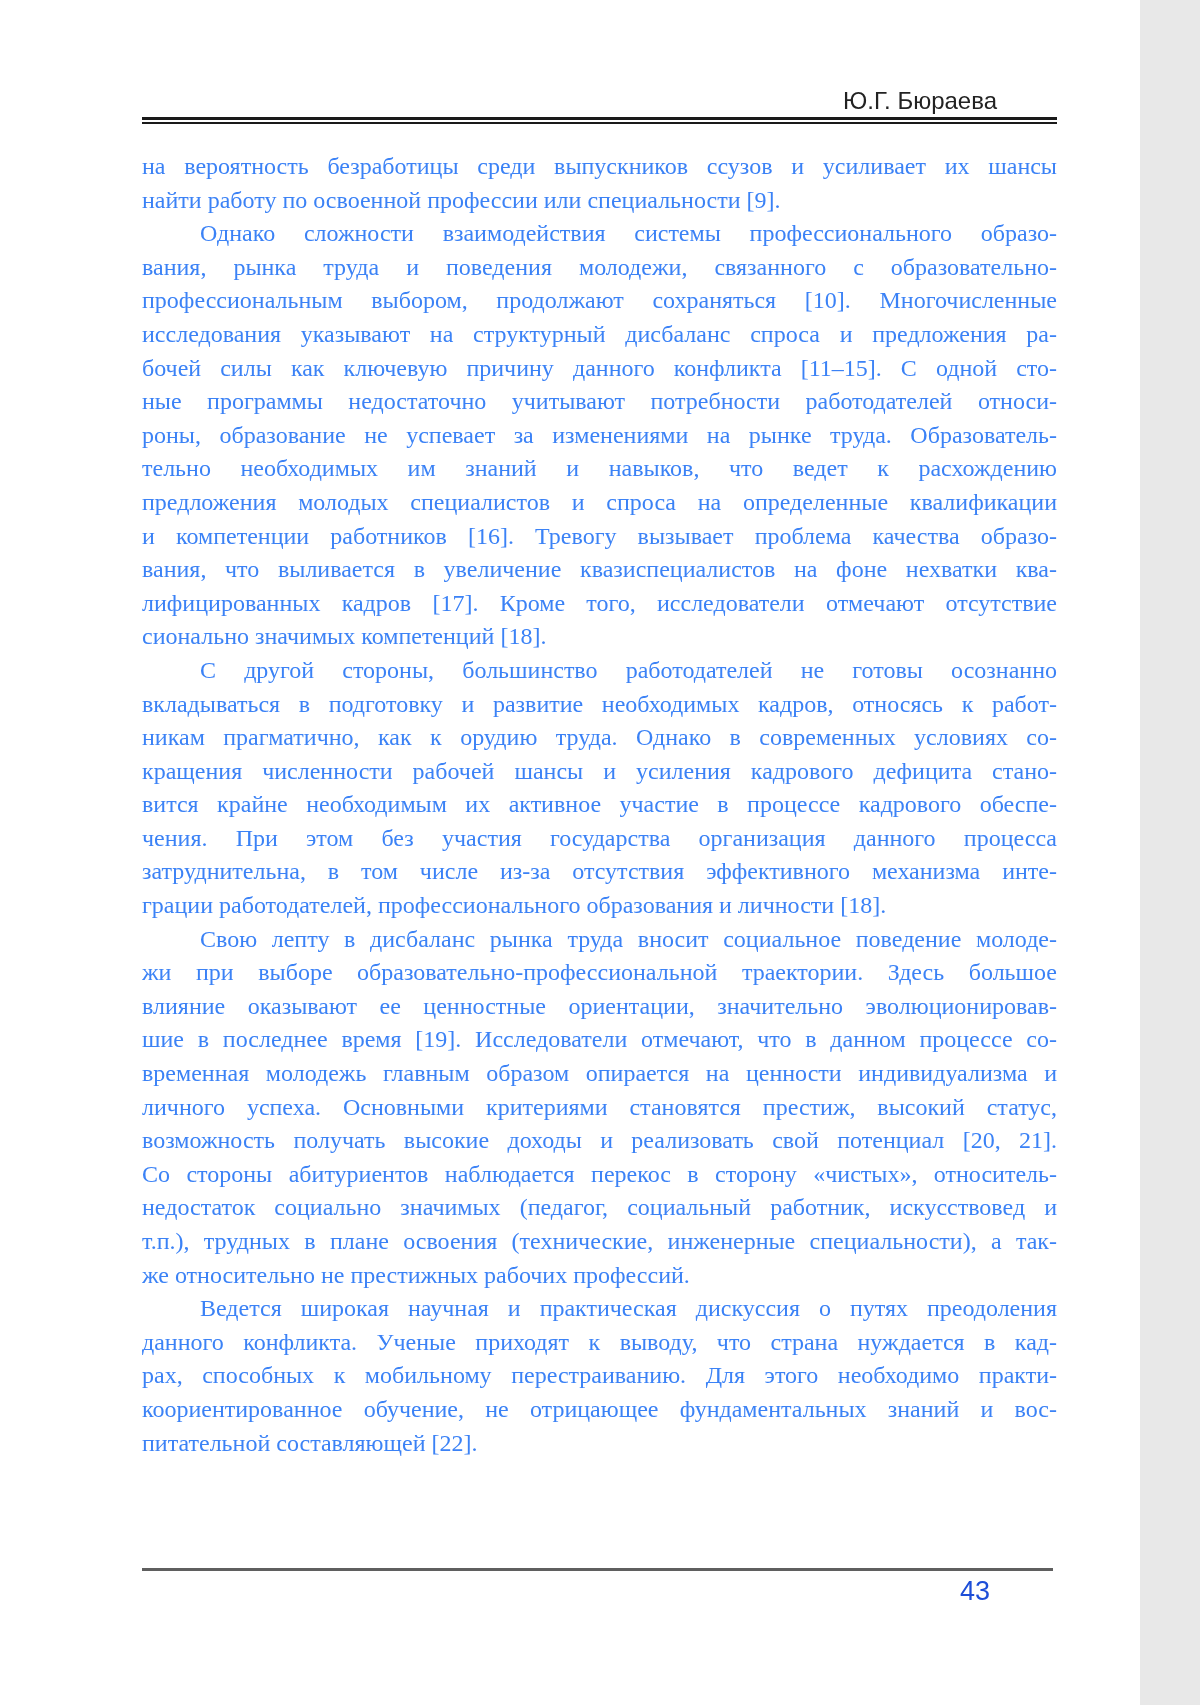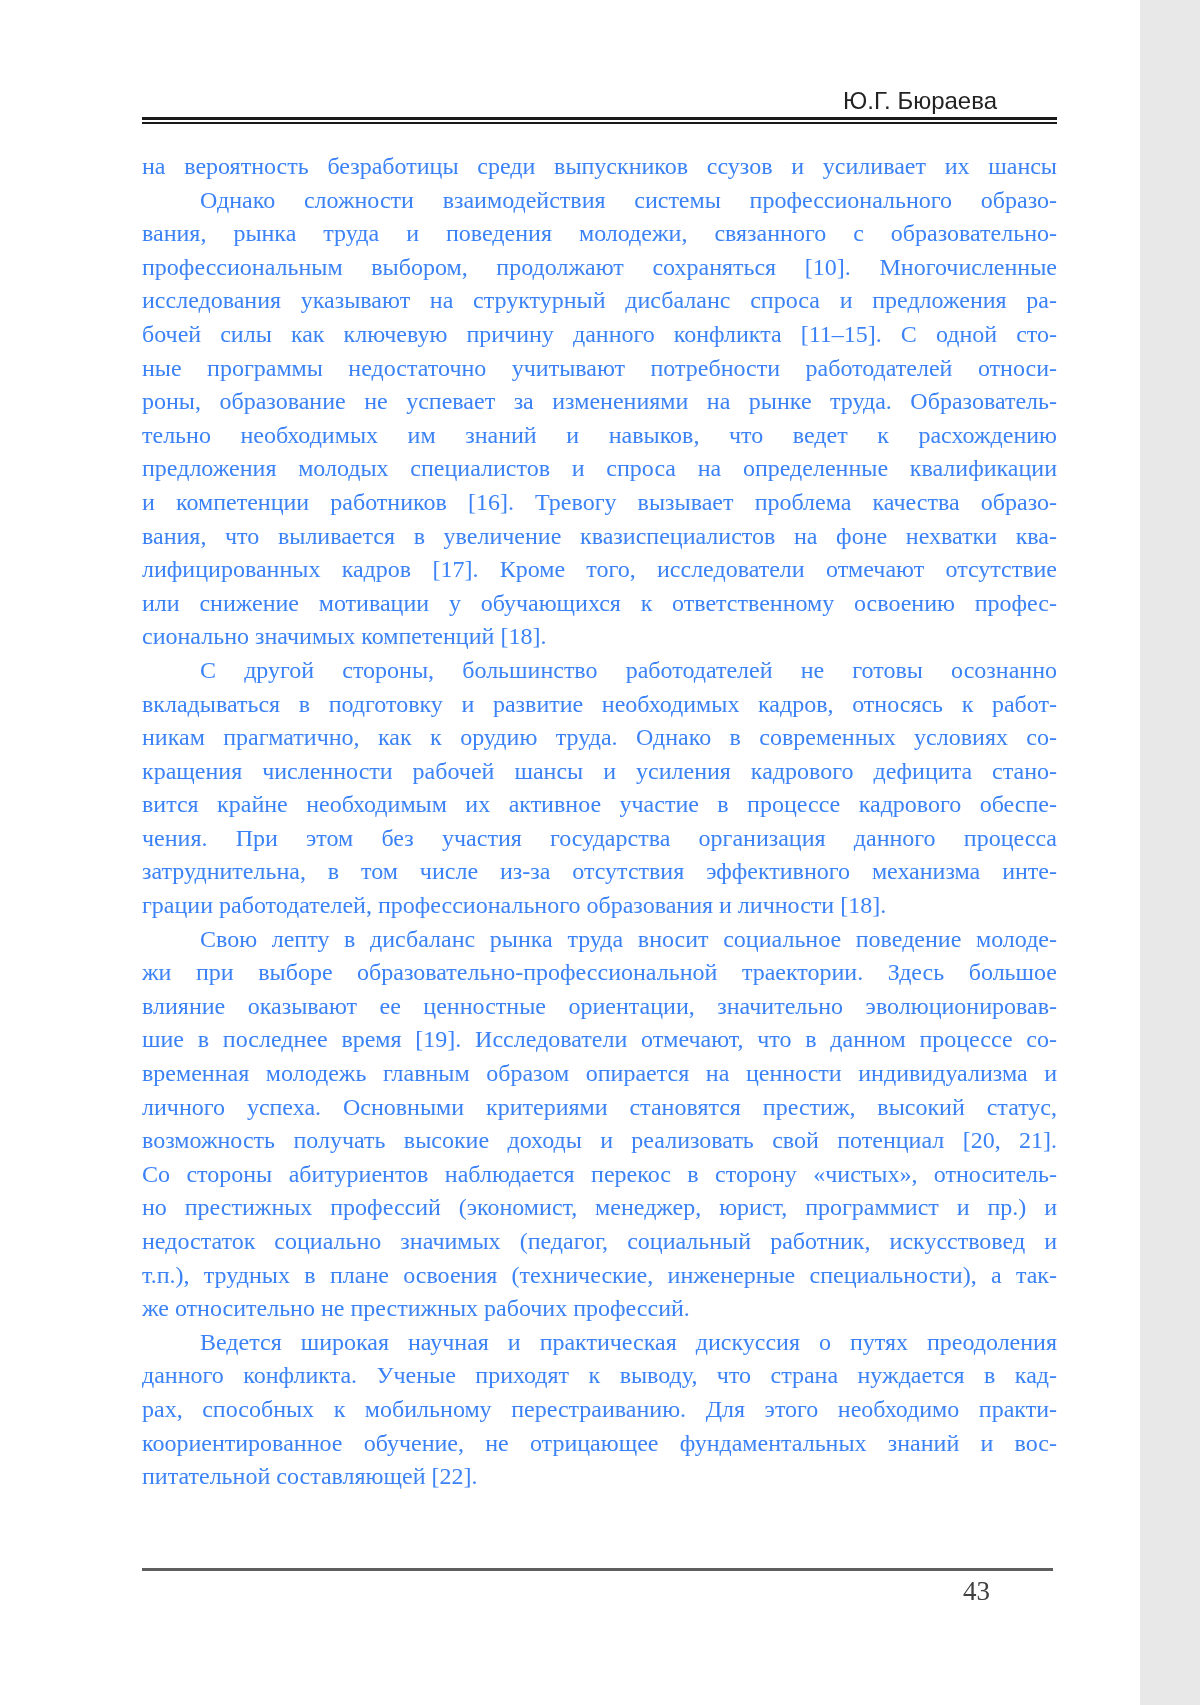--- a/index.html
+++ b/index.html
@@ -66,50 +66,50 @@
     top: 1568px;
     left: 142px;
     width: 911px;
     height: 3px;
     background: #5f5f5f;
   }
   .page-number {
     position: absolute;
     top: 1576px;
     right: 150px;
-    font-family: Liberation Serif, serif;
+    font-family: Liberation Sans, sans-serif;
     font-size: 27px;
-    color: #404040;
+    color: #1d4ed8;
   }
 </style>
 </head>
 <body>
 
 <div class="sheet">
   <div class="header-author">Ю.Г. Бюраева</div>
   <div class="header-rule"></div>
 
   <div class="page-body">
       <div class="paragraph">
         <div class="line">на вероятность безработицы среди выпускников ссузов и усиливает их шансы</div>
+        <div class="line last">найти работу по освоенной профессии или специальности [9].</div>
       </div>
       <div class="paragraph">
         <div class="line first-indent">Однако сложности взаимодействия системы профессионального образо-</div>
         <div class="line">вания, рынка труда и поведения молодежи, связанного с образовательно-</div>
         <div class="line">профессиональным выбором, продолжают сохраняться [10]. Многочисленные</div>
         <div class="line">исследования указывают на структурный дисбаланс спроса и предложения ра-</div>
         <div class="line">бочей силы как ключевую причину данного конфликта [11–15]. С одной сто-</div>
         <div class="line">ные программы недостаточно учитывают потребности работодателей относи-</div>
         <div class="line">роны, образование не успевает за изменениями на рынке труда. Образователь-</div>
         <div class="line">тельно необходимых им знаний и навыков, что ведет к расхождению</div>
         <div class="line">предложения молодых специалистов и спроса на определенные квалификации</div>
         <div class="line">и компетенции работников [16]. Тревогу вызывает проблема качества образо-</div>
         <div class="line">вания, что выливается в увеличение квазиспециалистов на фоне нехватки ква-</div>
         <div class="line">лифицированных кадров [17]. Кроме того, исследователи отмечают отсутствие</div>
-        <div class="line">или снижение мотивации у обучающихся к ответственному освоению профес-</div>
         <div class="line last">сионально значимых компетенций [18].</div>
       </div>
       <div class="paragraph">
         <div class="line first-indent">С другой стороны, большинство работодателей не готовы осознанно</div>
         <div class="line">вкладываться в подготовку и развитие необходимых кадров, относясь к работ-</div>
         <div class="line">никам прагматично, как к орудию труда. Однако в современных условиях со-</div>
         <div class="line">кращения численности рабочей шансы и усиления кадрового дефицита стано-</div>
         <div class="line">вится крайне необходимым их активное участие в процессе кадрового обеспе-</div>
         <div class="line">чения. При этом без участия государства организация данного процесса</div>
         <div class="line">затруднительна, в том числе из-за отсутствия эффективного механизма инте-</div>
@@ -117,21 +117,20 @@
       </div>
       <div class="paragraph">
         <div class="line first-indent">Свою лепту в дисбаланс рынка труда вносит социальное поведение молоде-</div>
         <div class="line">жи при выборе образовательно-профессиональной траектории. Здесь большое</div>
         <div class="line">влияние оказывают ее ценностные ориентации, значительно эволюционировав-</div>
         <div class="line">шие в последнее время [19]. Исследователи отмечают, что в данном процессе со-</div>
         <div class="line">временная молодежь главным образом опирается на ценности индивидуализма и</div>
         <div class="line">личного успеха. Основными критериями становятся престиж, высокий статус,</div>
         <div class="line">возможность получать высокие доходы и реализовать свой потенциал [20, 21].</div>
         <div class="line">Со стороны абитуриентов наблюдается перекос в сторону «чистых», относитель-</div>
-        <div class="line">но престижных профессий (экономист, менеджер, юрист, программист и пр.) и</div>
         <div class="line">недостаток социально значимых (педагог, социальный работник, искусствовед и</div>
         <div class="line">т.п.), трудных в плане освоения (технические, инженерные специальности), а так-</div>
         <div class="line last">же относительно не престижных рабочих профессий.</div>
       </div>
       <div class="paragraph">
         <div class="line first-indent">Ведется широкая научная и практическая дискуссия о путях преодоления</div>
         <div class="line">данного конфликта. Ученые приходят к выводу, что страна нуждается в кад-</div>
         <div class="line">рах, способных к мобильному перестраиванию. Для этого необходимо практи-</div>
         <div class="line">коориентированное обучение, не отрицающее фундаментальных знаний и вос-</div>
         <div class="line last">питательной составляющей [22].</div>

